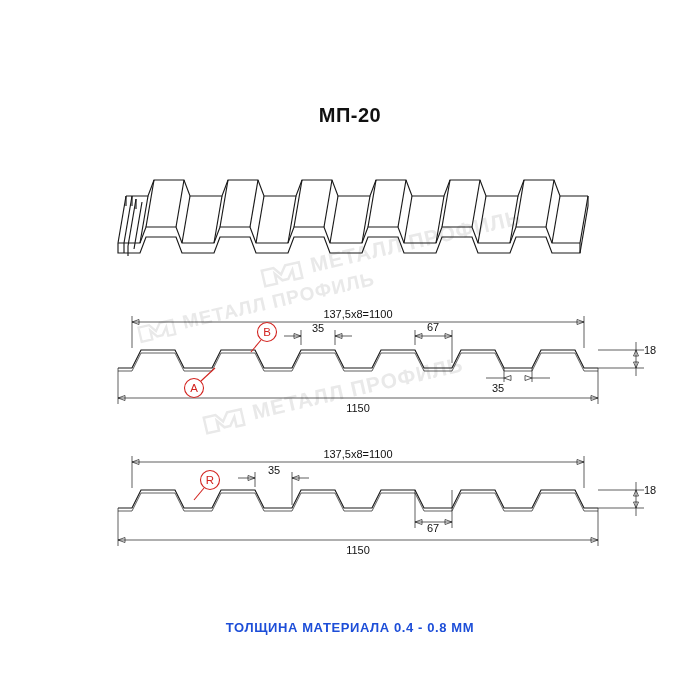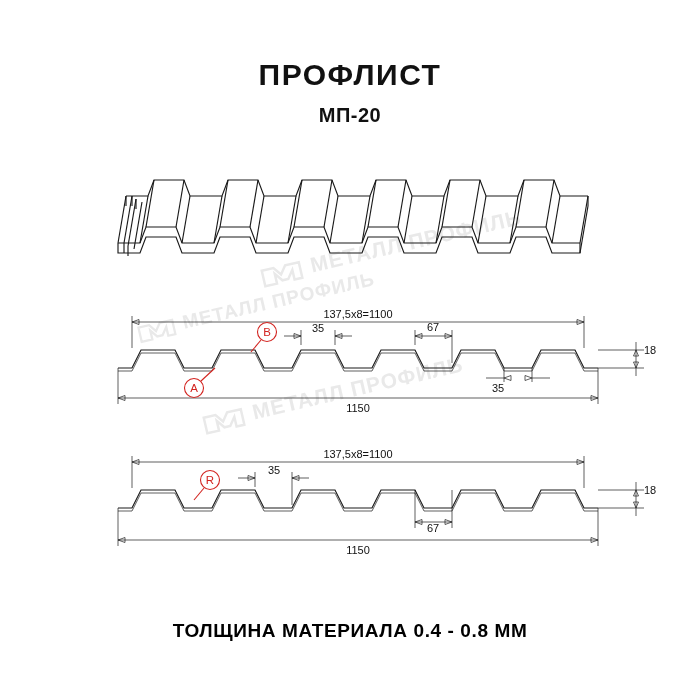--- a/index.html
+++ b/index.html
@@ -42,24 +42,24 @@
     font-weight: bold;
     letter-spacing: 0.5px;
     color: #111111;
   }
   .footer {
     position: absolute;
     top: 620px;
     left: 0;
     width: 700px;
     text-align: center;
-    font-size: 19px;
+    font-size: 13px;
     font-weight: bold;
     letter-spacing: 0.6px;
-    color: #000000;
+    color: #1d4ed8;
   }
   .drawing {
     position: absolute;
     top: 0;
     left: 8px;
   }
   svg { display: block; }
   .ln {
     fill: none;
     stroke: #1a1a1a;
@@ -111,21 +111,20 @@
     stroke: #d2231f;
     stroke-width: 1.1;
     fill: none;
   }
 </style>
 </head>
 <body>
 
 <div class="page">
 
-  <div class="title">ПРОФЛИСТ</div>
   <div class="subtitle">МП-20</div>
 
   <div class="wm" style="top:235px; left:258px; transform: rotate(-13deg);">
     <span class="wm-logo">
       <svg width="44" height="26" viewBox="0 0 44 26" aria-hidden="true">
         <path d="M2 22 L2 6 L14 6 L20 14 L26 6 L40 6 L40 22 L32 22 L32 12 L26 20 L20 20 L14 12 L14 22 Z" fill="none" stroke="#e9e9e9" stroke-width="2.5"></path>
       </svg>
     </span>
     <span>МЕТАЛЛ ПРОФИЛЬ</span>
   </div>

